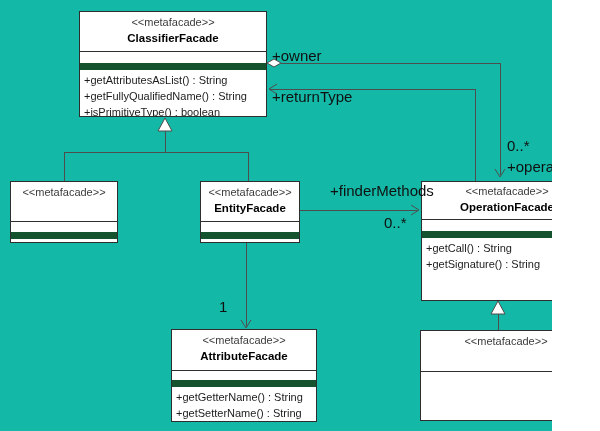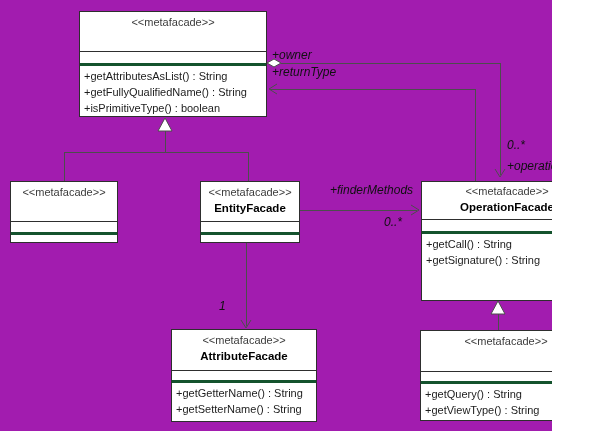--- a/index.html
+++ b/index.html
@@ -1,20 +1,20 @@
 <!DOCTYPE html>
 <html><head>
 <meta charset="utf-8">
 <style>
   html, body { margin: 0; padding: 0; }
   .diagram {
     position: relative;
     width: 552px;
     height: 431px;
-    background: #a21caf;
+    background: #14b8a6;
     font-family: "Liberation Sans", sans-serif;
     overflow: hidden;
   }
   .links {
     position: absolute;
     left: 0; top: 0;
     width: 600px; height: 431px;
     z-index: 1;
     pointer-events: none;
   }
@@ -46,36 +46,35 @@
     line-height: 17px;
     color: #000;
   }
   .uml-attrs {
     box-sizing: border-box;
     border-top: 1px solid #2e2e2e;
     flex: none;
   }
   .uml-ops {
     box-sizing: border-box;
-    border-top: 3px solid #14532d;
+    border-top: 7px solid #14532d;
     flex: 1 1 auto;
     font-size: 11px;
     line-height: 16px;
     padding: 2px 2px 0 4px;
     white-space: nowrap;
     overflow: hidden;
   }
   .edge-label {
     position: absolute;
-    font-size: 12px;
+    font-size: 15px;
     line-height: 13px;
     color: #101010;
     white-space: nowrap;
     z-index: 3;
-    font-style: italic;
   }
 </style>
 </head>
 <body>
 
 <div class="diagram">
 
   <svg class="links" viewBox="0 0 600 431" xmlns="http://www.w3.org/2000/svg">
 
     <g stroke="#4d4d4d" fill="none">
@@ -106,20 +105,21 @@
 
     <g stroke="#4d4d4d" fill="none">
       <path d="M246,243 V326" shape-rendering="crispEdges"></path>
       <polyline points="241,320 246,328 251,320"></polyline>
     </g>
   </svg>
 
   <div class="uml-class" style="left:79px; top:11px; width:188px; height:106px;">
     <div class="uml-head" style="height:39px;">
       <div class="stereotype">&lt;&lt;metafacade&gt;&gt;</div>
+      <div class="uml-name">ClassifierFacade</div>
     </div>
     <div class="uml-attrs" style="height:12px;"></div>
     <div class="uml-ops">
       <div>+getAttributesAsList() : String</div>
       <div>+getFullyQualifiedName() : String</div>
       <div>+isPrimitiveType() : boolean</div>
     </div>
   </div>
 
   <div class="uml-class" style="left:10px; top:181px; width:108px; height:62px;">
@@ -161,27 +161,23 @@
       <div>+getGetterName() : String</div>
       <div>+getSetterName() : String</div>
     </div>
   </div>
 
   <div class="uml-class" style="left:420px; top:330px; width:172px; height:91px;">
     <div class="uml-head" style="height:40px;">
       <div class="stereotype">&lt;&lt;metafacade&gt;&gt;</div>
     </div>
     <div class="uml-attrs" style="height:10px;"></div>
-    <div class="uml-ops">
-      <div>+getQuery() : String</div>
-      <div>+getViewType() : String</div>
-    </div>
   </div>
 
   <span class="edge-label" style="left:272px; top:49px;">+owner</span>
-  <span class="edge-label" style="left:272px; top:66px;">+returnType</span>
+  <span class="edge-label" style="left:272px; top:90px;">+returnType</span>
   <span class="edge-label" style="left:507px; top:139px;">0..*</span>
   <span class="edge-label" style="left:507px; top:160px;">+operations</span>
   <span class="edge-label" style="left:330px; top:184px;">+finderMethods</span>
   <span class="edge-label" style="left:384px; top:216px;">0..*</span>
   <span class="edge-label" style="left:219px; top:300px;">1</span>
 
 </div>
 
 </body></html>

